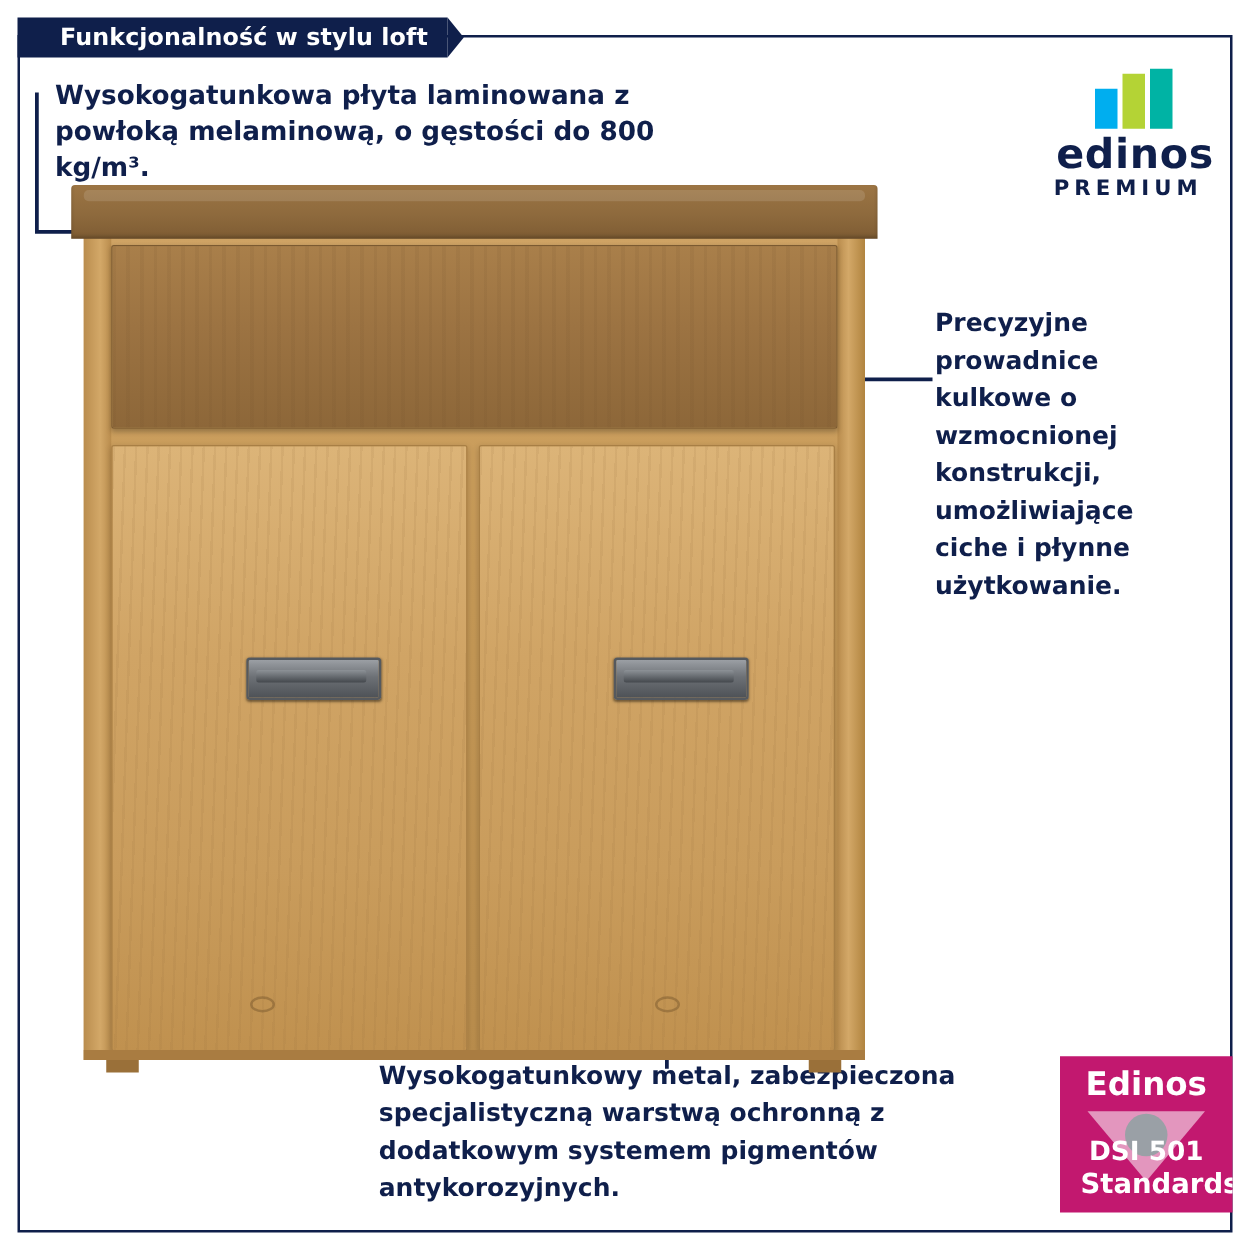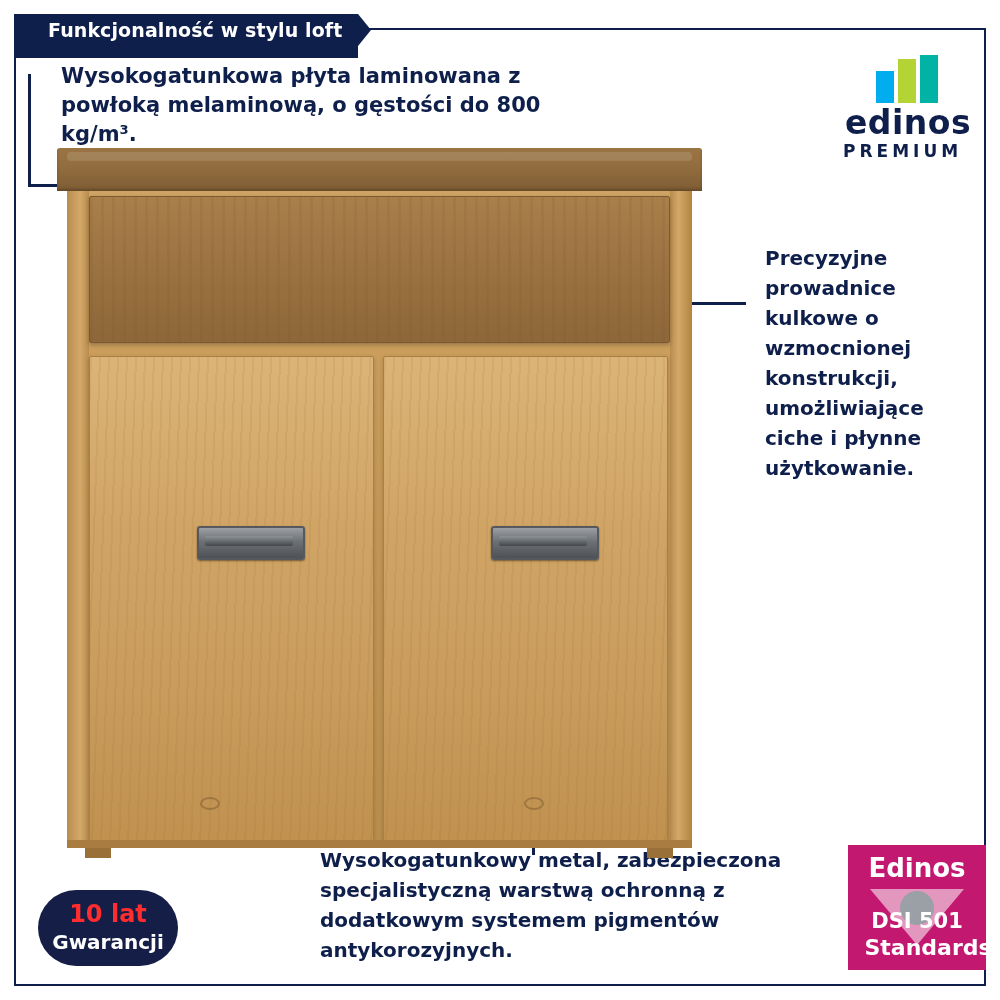--- a/index.html
+++ b/index.html
@@ -31,21 +31,21 @@
   #title-ribbon {
     position: absolute;
     left: 14px;
     top: 14px;
     height: 32px;
     background: #0f1f4b;
     color: #ffffff;
     font-size: 19px;
     font-weight: bold;
     line-height: 32px;
-    padding: 0 16px 12px 34px;
+    padding: 0 16px 0 34px;
     white-space: nowrap;
     letter-spacing: 0.1px;
   }
   #title-ribbon::after {
     content: "";
     position: absolute;
     right: -13px;
     top: 0;
     width: 0;
     height: 0;
@@ -53,21 +53,20 @@
     border-bottom: 16px solid transparent;
     border-left: 13px solid #0f1f4b;
   }
   
   .callout-text {
     position: absolute;
     color: #0f1f4b;
     font-weight: bold;
     font-size: 21px;
     line-height: 29px;
-    margin-left: 17px;
   }
   #text-top {
     left: 44px;
     top: 62px;
     width: 560px;
   }
   #text-right {
     left: 748px;
     top: 243px;
     width: 215px;
@@ -409,24 +408,20 @@
   <div id="logo">
     <div class="bars">
       <div class="bar1"></div>
       <div class="bar2"></div>
       <div class="bar3"></div>
     </div>
     <div class="word">edinos</div>
     <div class="sub">PREMIUM</div>
   </div>
 
-  <div id="warranty">
-    <div class="w-top">10 lat</div>
-    <div class="w-bottom">Gwarancji</div>
-  </div>
 
   <div id="standards">
     <div class="s-edinos">Edinos</div>
     <div class="chev"></div>
     <div class="circle"></div>
     <div class="s-dsi">DSI   501</div>
     <div class="s-std">Standards</div>
   </div>
 
 </div>

